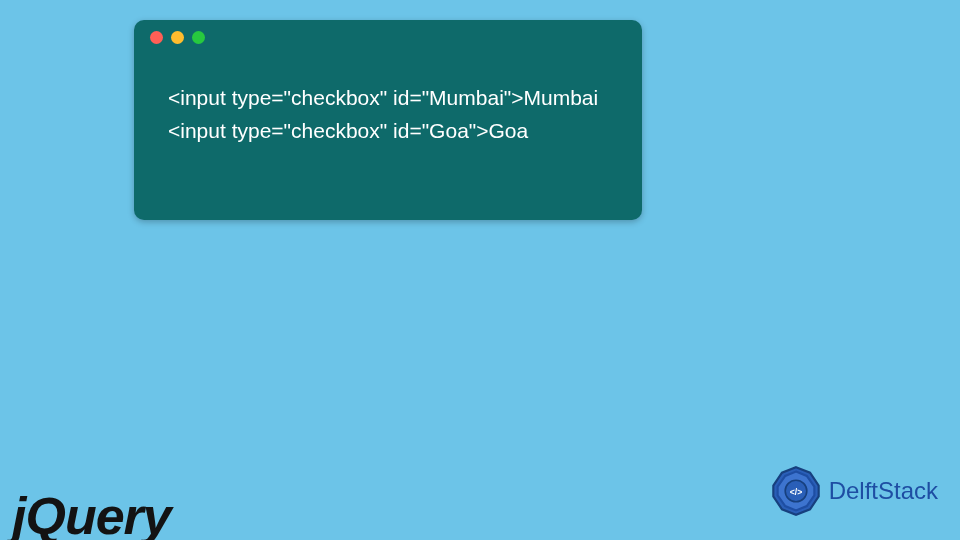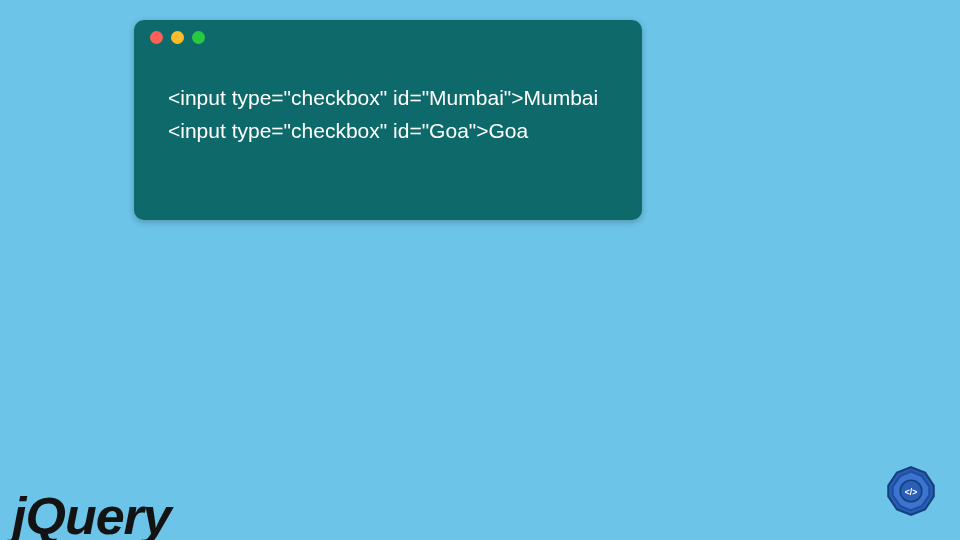--- a/index.html
+++ b/index.html
@@ -91,13 +91,14 @@
   <span class="delft-icon">
     <svg viewBox="0 0 100 100">
       <g fill="none" stroke="#1e4ea3" stroke-width="4">
         <polygon points="50,6 76,16 92,40 92,60 76,84 50,94 24,84 8,60 8,40 24,16" fill="#2a5fb8" stroke="#17407e"></polygon>
         <polygon points="50,14 70,22 84,42 84,58 70,78 50,86 30,78 16,58 16,42 30,22" fill="#3d74cf"></polygon>
       </g>
       <circle cx="50" cy="50" r="20" fill="#2a5fb8" stroke="#17407e" stroke-width="3"></circle>
       <text x="50" y="57" text-anchor="middle" font-size="16" font-weight="bold" fill="#ffffff" font-family="Arial">&lt;/&gt;</text>
     </svg>
   </span>
+  <span class="delft-text">DelftStack</span>
 </div>
 
 </body></html>

